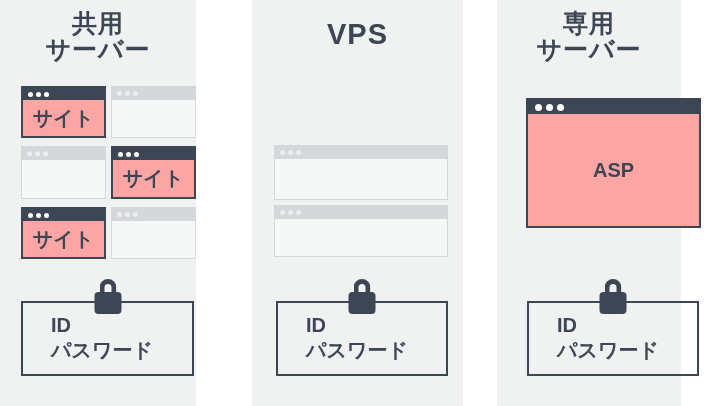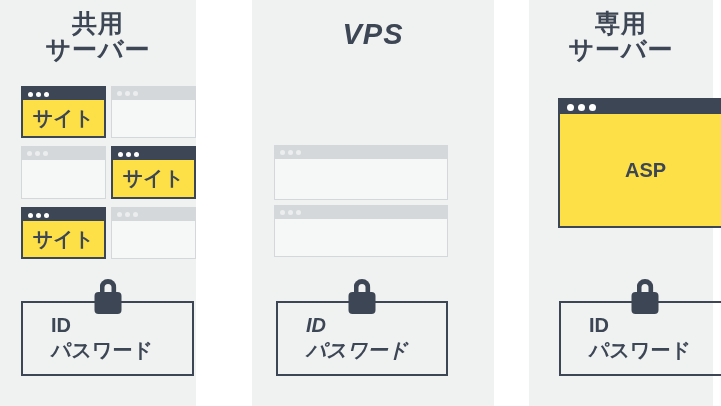--- a/index.html
+++ b/index.html
@@ -14,35 +14,35 @@
   body{
     position:relative;
     background:#ffffff;
     font-family:"Liberation Sans","DejaVu Sans",sans-serif;
     overflow:hidden;
   }
   .panel{
     position:absolute;top:0;height:406px;background:var(--panel);
   }
   .panel1{left:0;width:196px;}
-  .panel2{left:252px;width:242px;font-style:italic;}
-  .panel3{left:497px;width:184px;margin-left:32px;}
+  .panel2{left:252px;width:211px;}
+  .panel3{left:497px;width:184px;}
 
   .title{
     position:absolute;top:10px;left:0;right:0;
     text-align:center;color:var(--navy);
     font-size:25px;line-height:26px;font-weight:700;
     letter-spacing:1px;
   }
   .panel2 .title{top:19px;font-size:29px;line-height:30px;letter-spacing:1px;}
 
   .win{
     position:absolute;display:flex;flex-direction:column;
   }
-  .win.dark{border:2px solid var(--navy);background:#fde047;}
+  .win.dark{border:2px solid var(--navy);background:#fca5a5;}
   .win.gray{border:1px solid var(--graybar);background:var(--graybody);}
   .bar{
     flex:0 0 auto;display:flex;align-items:center;gap:3px;padding-left:5px;
   }
   .win.dark .bar{height:12px;background:var(--navy);}
   .win.gray .bar{height:13px;background:var(--graybar);}
   .win.large .bar{height:14px;gap:4px;padding-left:7px;}
   .dot{width:5px;height:5px;border-radius:50%;}
   .win.large .dot{width:7px;height:7px;}
   .win.dark .dot{background:#ffffff;}

